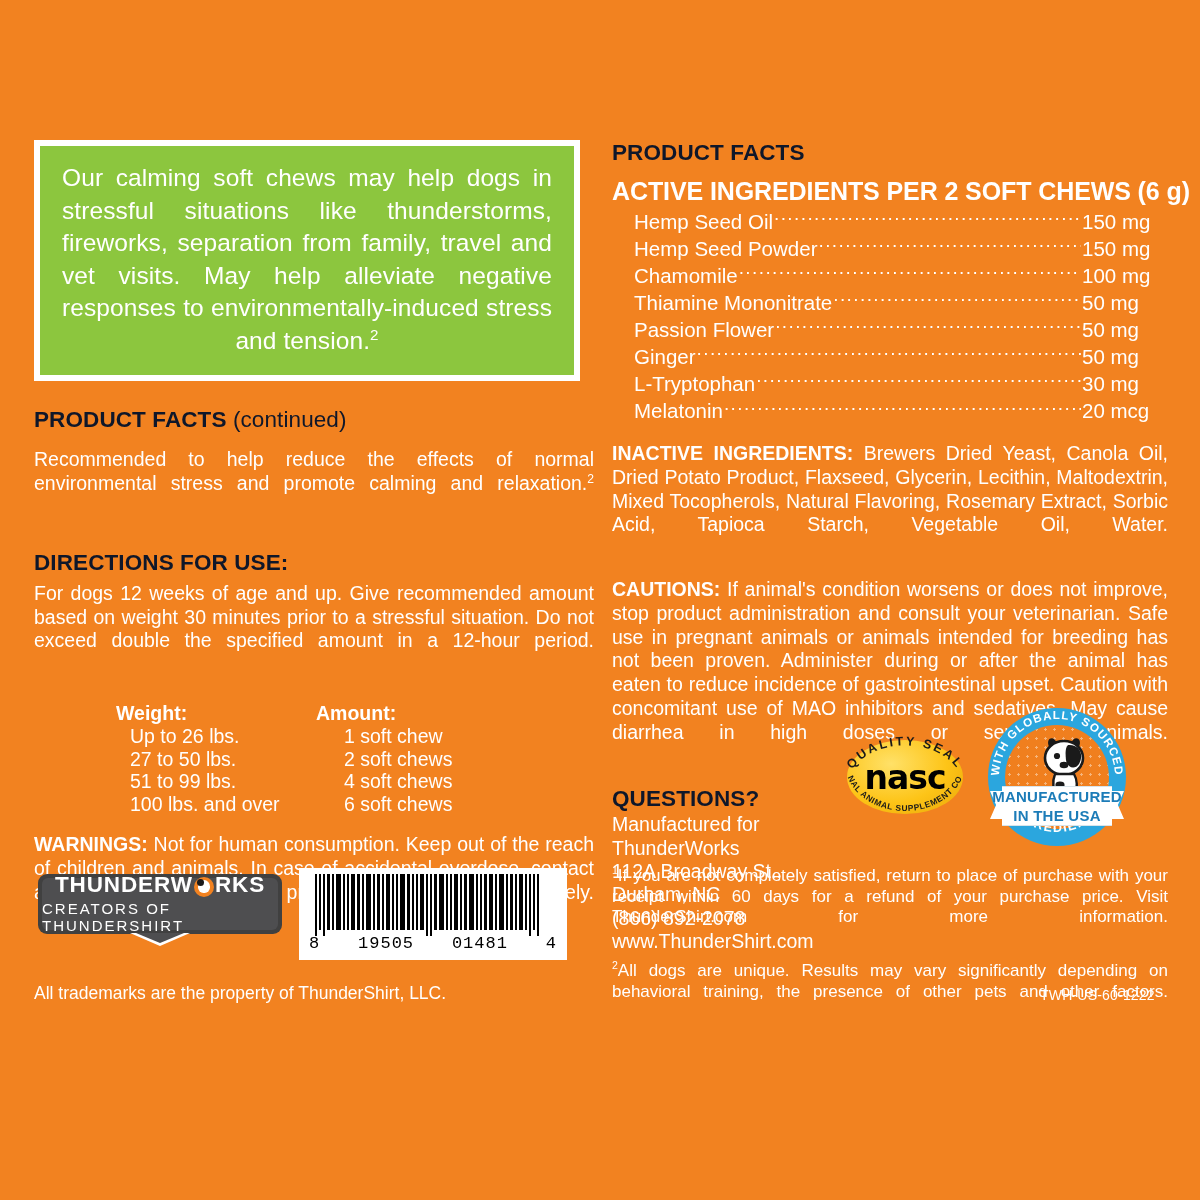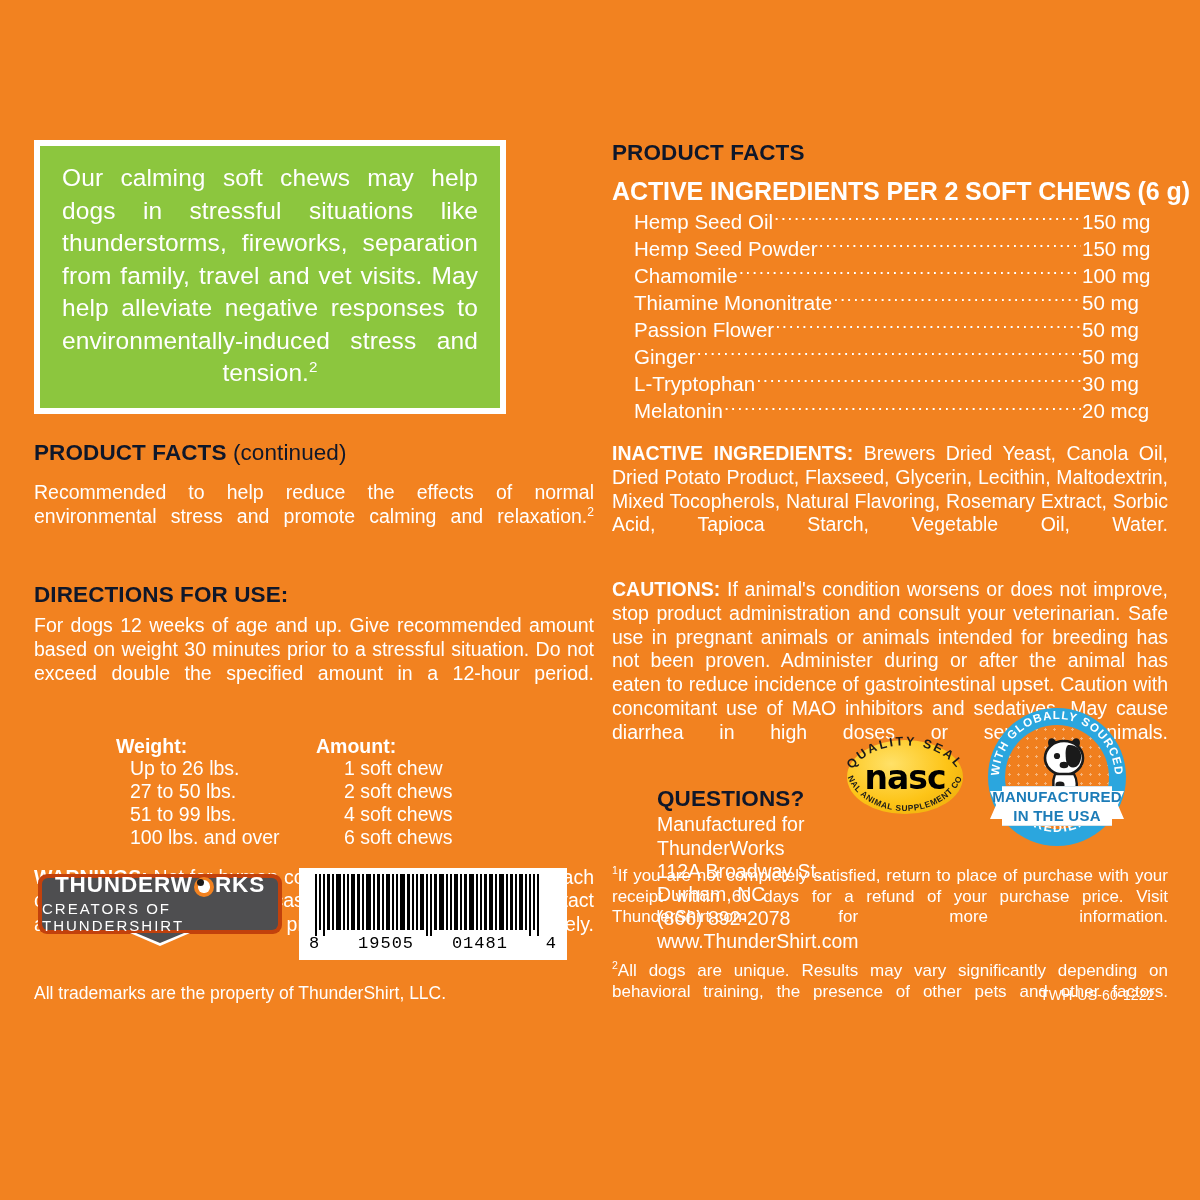--- a/index.html
+++ b/index.html
@@ -15,21 +15,21 @@
 
   
   .col-left{position:absolute;left:34px;top:140px;width:560px;}
   .col-right{position:absolute;left:612px;top:140px;width:556px;}
 
   
   .callout-wrap{
     background:#FFFFFF;
     padding:6px;
     box-sizing:border-box;
-    width:472px;
+    width:546px;
   }
   .callout{
     background:#8CC63E;
     padding:16px 22px 18px 22px;
     box-sizing:border-box;
   }
   .callout p{
     margin:0;
     font-size:24.5px;
     line-height:1.33;
@@ -98,21 +98,21 @@
   .ing-dots:before{
     content:"........................................................................................................";
     position:absolute;left:0;bottom:.12em;
     letter-spacing:1.4px;
     font-size:19px;
     color:#FFFFFF;
   }
   .ing-amt{flex:0 0 86px;text-align:left;}
 
   
-  .q-block{font-size:19.5px;line-height:1.20;margin-left:45px;}
+  .q-block{font-size:19.5px;line-height:1.20;}
 
   
   p.fn{
     margin:0;
     font-size:17px;
     line-height:1.22;
     text-align:justify;
   }
   p.fn:after{content:"";display:inline-block;width:100%;}
 
@@ -126,21 +126,21 @@
     font-size:14px;letter-spacing:.2px;color:#FFFFFF;
   }
 
   
   .tw-logo{
     position:absolute;left:38px;top:874px;
     width:244px;height:72px;
   }
   .tw-shield{
     width:244px;height:60px;
-    background:#c2410c;
+    background:#404040;
     border-radius:9px;
     box-sizing:border-box;
     padding:4px;
     position:relative;
   }
   .tw-inner{
     width:100%;height:100%;
     background:#4E4E50;
     border-radius:6px;
     display:flex;flex-direction:column;

